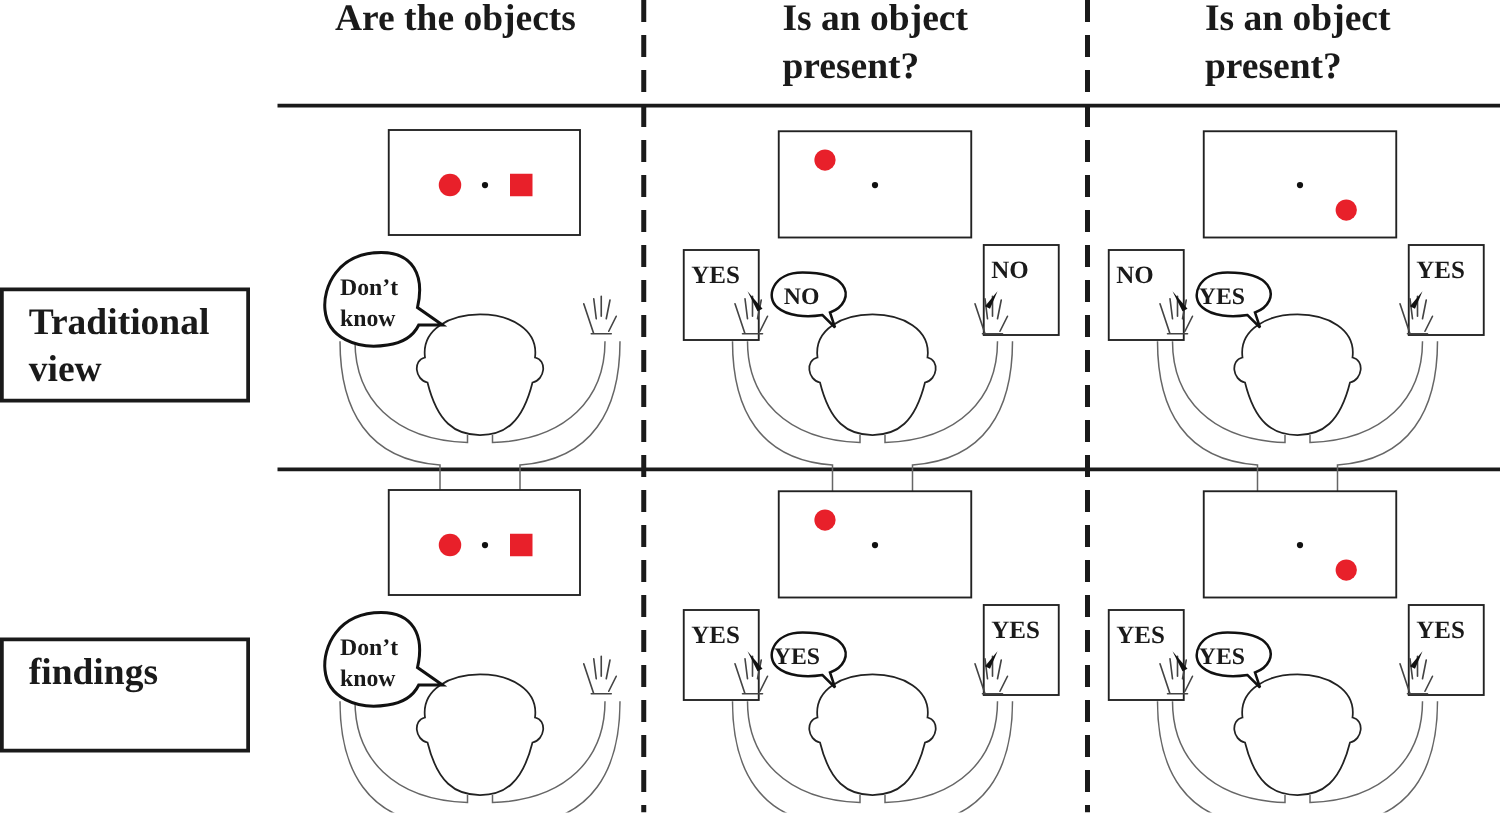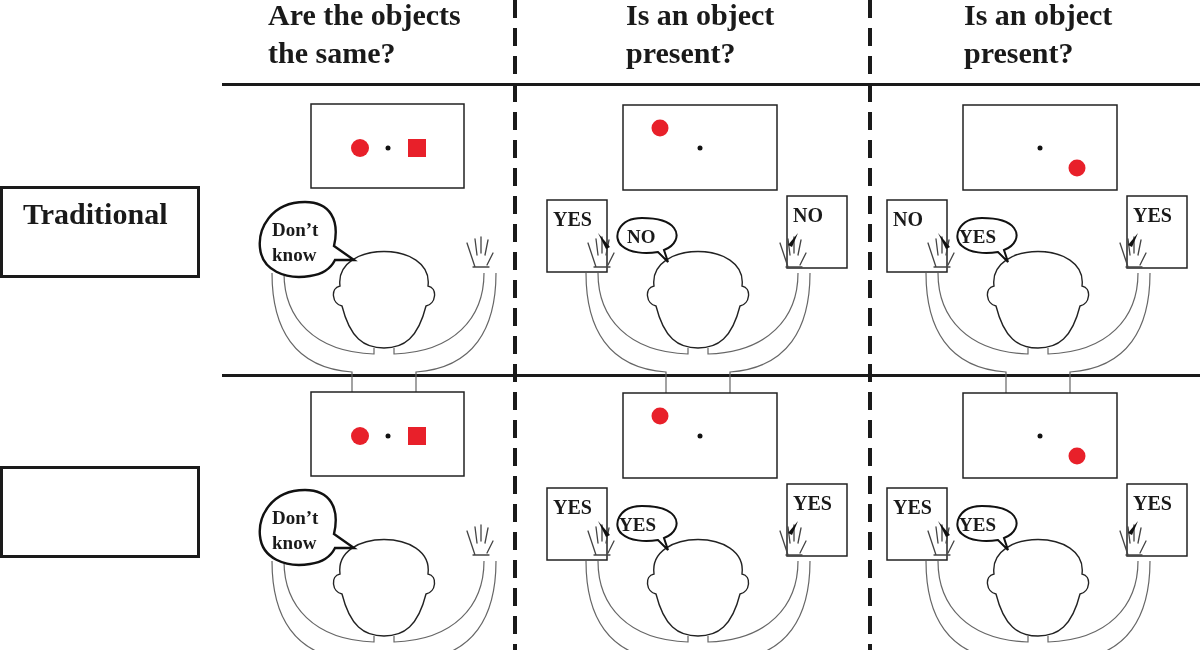--- a/index.html
+++ b/index.html
@@ -1,52 +1,53 @@
 <!DOCTYPE html>
 <html><head>
 <meta charset="utf-8">
 <style>
   html, body { margin: 0; padding: 0; background: #ffffff; }
   body { width: 1200px; height: 650px; position: relative; overflow: hidden;
          font-family: "Liberation Serif", "DejaVu Serif", serif; color: #1a1a1a; }
   .col-header { position: absolute; top: -4px; font-weight: bold; font-size: 30px; line-height: 38px; }
   .row-label { position: absolute; left: 0; width: 200px; height: 92px; border: 3px solid #1a1a1a;
                box-sizing: border-box; font-weight: bold; font-size: 30px; line-height: 38px;
-               padding: 6px 0 0 20px; }
+               padding: 6px 0 0 20px; margin-top: 44px; }
   .hline { position: absolute; left: 222px; right: 0; height: 3px; background: #1a1a1a; }
   .vdash { position: absolute; top: 0; bottom: 0; width: 4px;
            background: repeating-linear-gradient(to bottom, #1a1a1a 0 18px, transparent 18px 28px); }
   svg.scene { position: absolute; overflow: visible; }
   .bub-text { font-family: "Liberation Serif", serif; font-weight: bold; fill: #1a1a1a; }
 </style>
 </head>
 <body>
 
 <div class="col-header" style="left:268px;">
   <div>Are the objects</div>
-  <div>the same?</div>
 </div>
 <div class="col-header" style="left:626px;">
   <div>Is an object</div>
   <div>present?</div>
 </div>
 <div class="col-header" style="left:964px;">
   <div>Is an object</div>
   <div>present?</div>
 </div>
 
 <div class="hline" style="top:83px;"></div>
 <div class="hline" style="top:374px;"></div>
 <div class="vdash" style="left:513px;"></div>
 <div class="vdash" style="left:868px;"></div>
 
 <div class="row-label" style="top:186px;">
   <div>Traditional</div>
+  <div>view</div>
 </div>
 <div class="row-label" style="top:466px;">
+  <div>findings</div>
 </div>
 
 <div id="scenes"></div>
 
 <svg class="scene" width="340" height="285" style="left: 230px; top: 90px;">
     <rect x="81" y="14" width="153" height="84" fill="#fff" stroke="#222" stroke-width="1.5"></rect>
     <circle cx="130" cy="58" r="9" fill="#e8202a"></circle>
     <circle cx="158" cy="58" r="2.5" fill="#111"></circle>
     <rect x="178" y="49" width="18" height="18" fill="#e8202a"></rect>
     <path d="M 110 196 C 104 150, 204 150, 198 196

